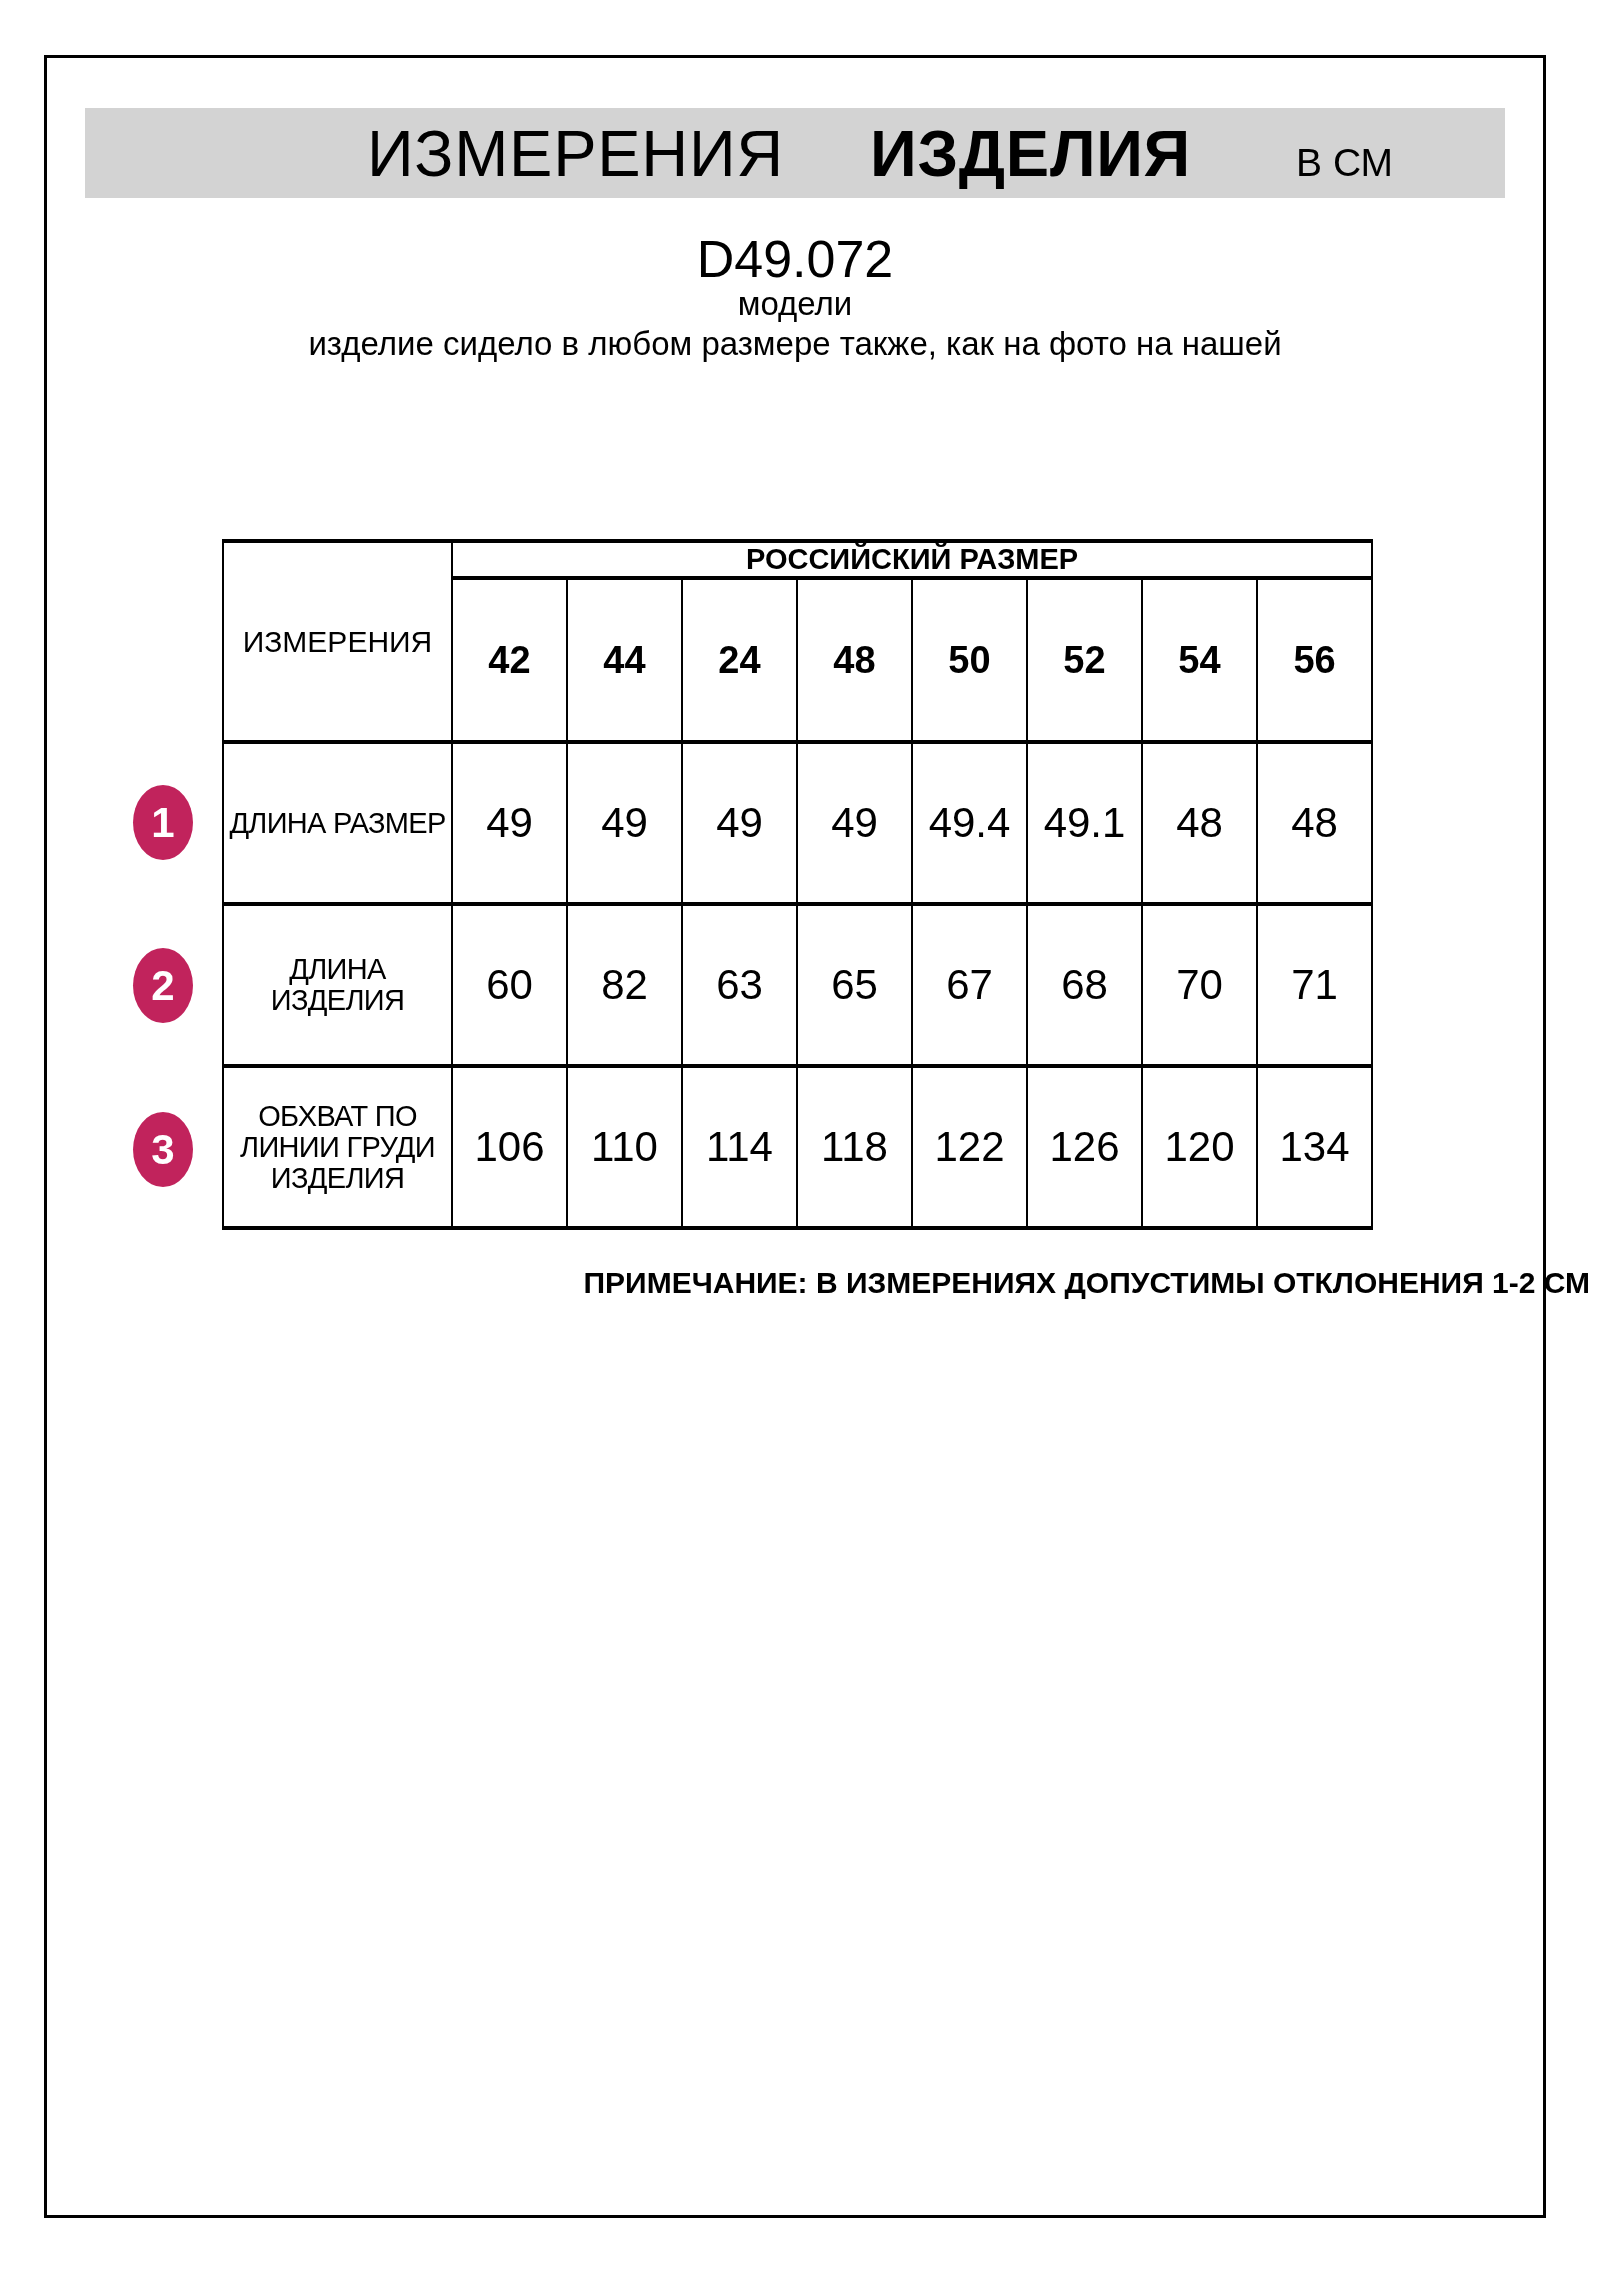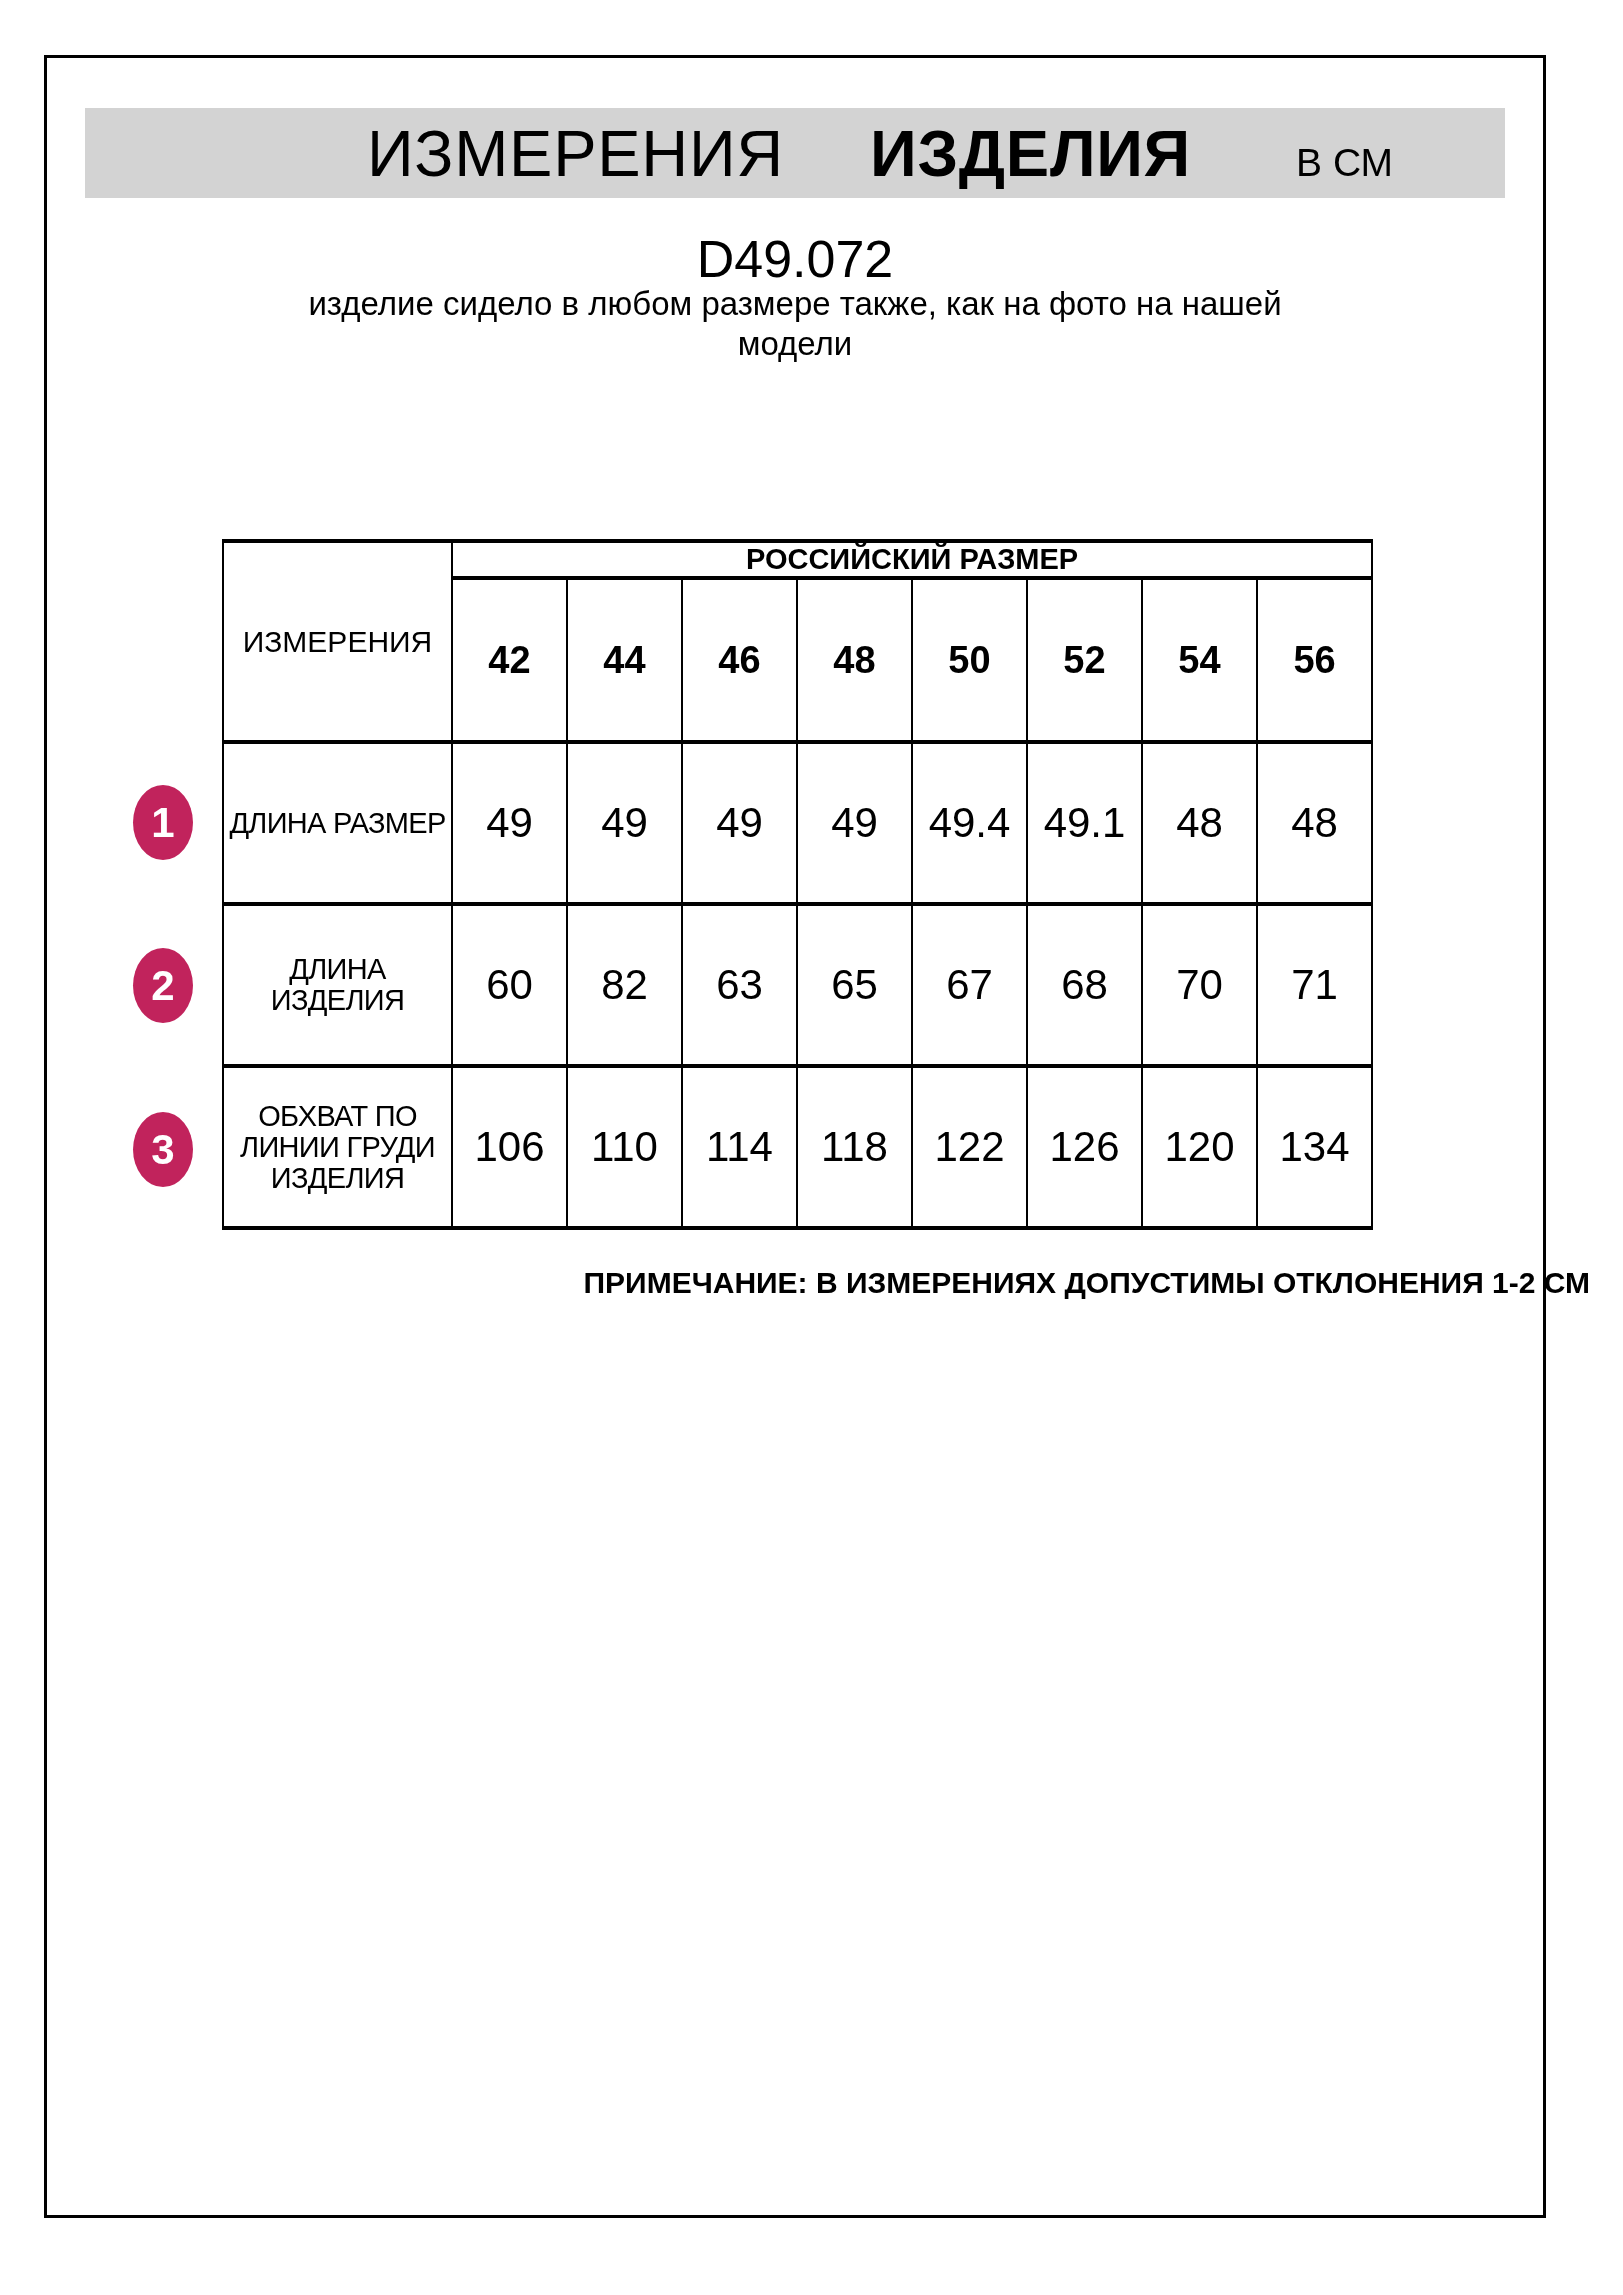--- a/index.html
+++ b/index.html
@@ -73,22 +73,22 @@
   <div class="title-group">
     <span class="title-main">ИЗМЕРЕНИЯ</span>
     <span class="title-strong">ИЗДЕЛИЯ</span>
     <span class="title-unit">В СМ</span>
   </div>
 </div>
 
 <div class="product-code">D49.072</div>
 
 <div class="intro">
+  <div>модели</div>
   <div>изделие сидело в любом размере также, как на фото на нашей</div>
-  <div>модели</div>
 </div>
 
 <table class="size-table">
   <colgroup>
     <col style="width:229px">
     <col style="width:115px">
       <col style="width:115px">
       <col style="width:115px">
       <col style="width:115px">
     <col style="width:115px">
@@ -97,21 +97,21 @@
       <col style="width:115px">
   </colgroup>
   <tbody>
       <tr class="row-group-header">
     <td class="corner-cell" rowspan="2">ИЗМЕРЕНИЯ</td>
     <td class="group-header-cell" colspan="8">РОССИЙСКИЙ РАЗМЕР</td>
   </tr>
   <tr class="row-sizes">
     <th class="size-cell">42</th>
     <th class="size-cell">44</th>
-    <th class="size-cell">46</th>
+    <th class="size-cell">24</th>
     <th class="size-cell">48</th>
     <th class="size-cell">50</th>
     <th class="size-cell">52</th>
     <th class="size-cell">54</th>
     <th class="size-cell">56</th>
   </tr>
   <tr class="row-data">
     <td class="label-cell">ДЛИНА РАЗМЕР</td>
     <td class="value-cell">49</td>
     <td class="value-cell">49</td>

